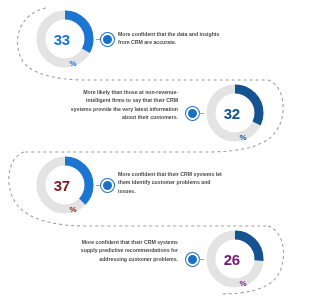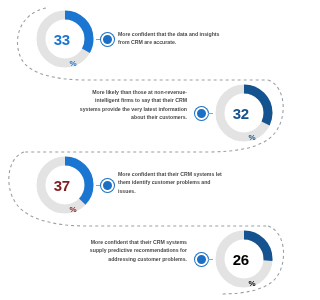--- a/index.html
+++ b/index.html
@@ -8,21 +8,21 @@
     background:#ffffff;
     font-family:"Liberation Sans", sans-serif;
     overflow:hidden;
     position:relative;
   }
   #stage{position:absolute;inset:0;width:292px;height:300px;}
   #pathLayer{position:absolute;left:0;top:0;width:292px;height:300px;pointer-events:none;}
 
   .row{position:absolute;width:292px;height:75px;}
   .row-left  {left:0;}
-  .row-right {left:17px;}
+  .row-right {left:8px;}
 
   
   .donut{position:absolute;width:62px;height:62px;}
   .donut svg{display:block;width:62px;height:62px;}
   .pct{
     position:absolute;left:0;top:0;width:62px;height:62px;
     display:flex;align-items:center;justify-content:center;
     font-weight:bold;font-size:15px;letter-spacing:-0.5px;
     line-height:1;
   }
@@ -126,21 +126,21 @@
     </div>
     <div class="caption cap-left" style="left:118px;top:16px;">More confident that their CRM systems let them identify customer problems and issues.</div>
   </div>
 
   <div class="row row-right" style="top:228px;">
     <div class="donut" style="left:196px;top:0;">
       <svg viewBox="0 0 62 62">
         <circle cx="31" cy="31" r="24" fill="none" stroke="#e3e3e3" stroke-width="9"></circle>
         <circle class="arc" cx="31" cy="31" r="24" fill="none" stroke-width="9" stroke-linecap="butt" transform="rotate(-90 31 31)" stroke="#14538f" stroke-dasharray="39.21 111.59"></circle>
       </svg>
-      <div class="pct" style="color: #000000;">
+      <div class="pct" style="color: #701a75;">
         <span>26</span>
           <span class="sym">%</span>
       </div>
     </div>
     <div class="connector" style="left:178px;top:27px;width:18px;flex-direction:row-reverse;">
       <div class="conn-line"></div>
       <div class="conn-dot"></div>
     </div>
     <div class="caption cap-right" style="left:62px;top:10px;">More confident that their CRM systems supply predictive recommendations for addressing customer problems.</div>
   </div>

